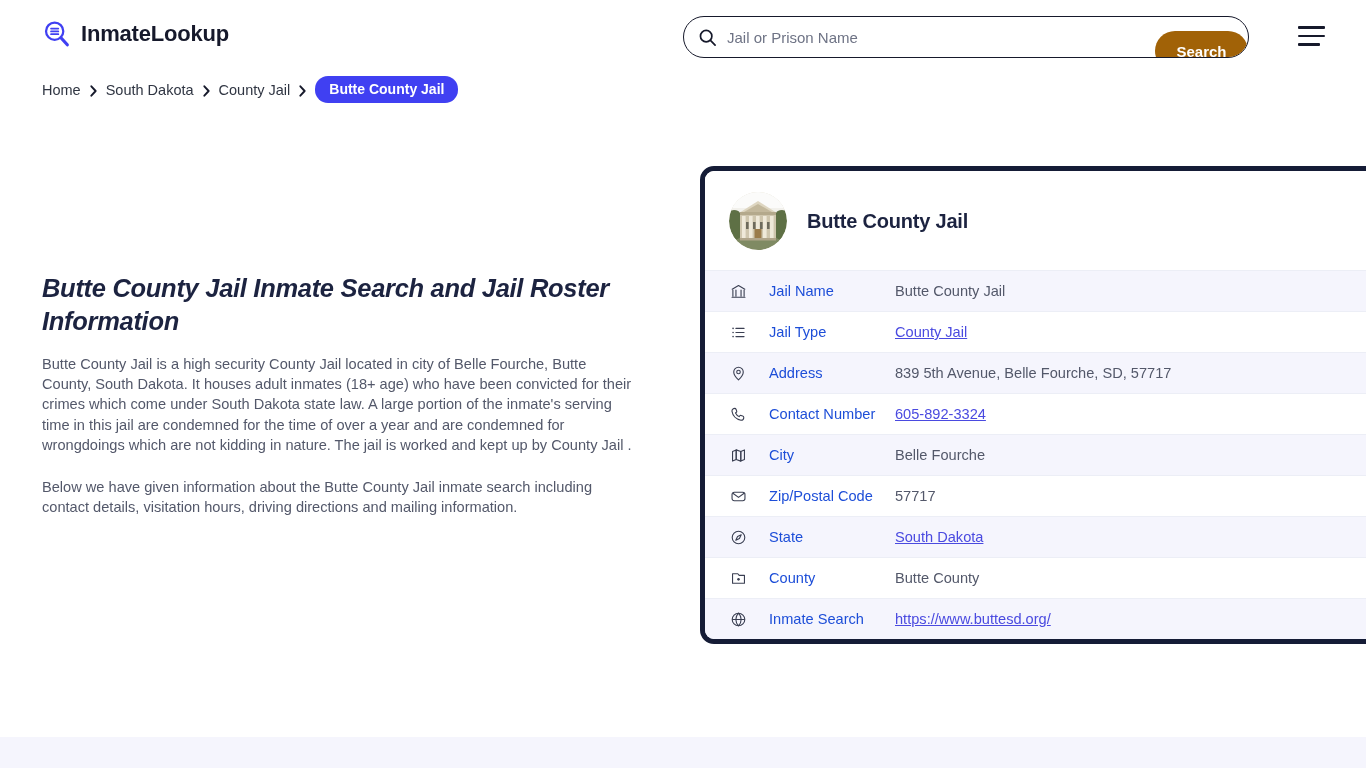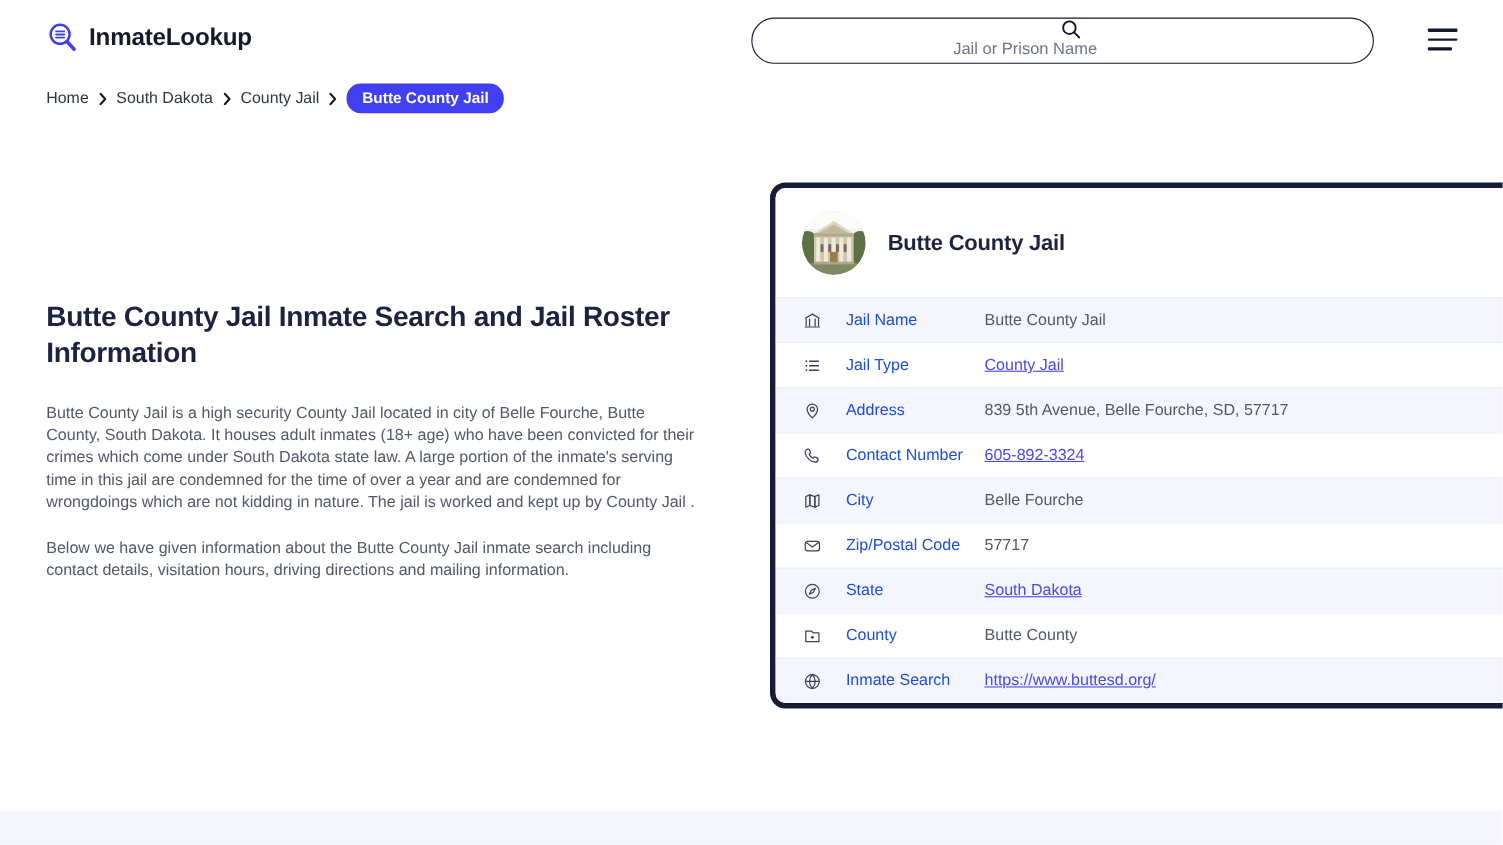--- a/index.html
+++ b/index.html
@@ -50,21 +50,20 @@
     left: 683px;
     top: 16px;
     width: 566px;
     height: 42px;
     border: 1.6px solid #16192b;
     border-radius: 21px;
     background: #ffffff;
     display: flex;
     align-items: center;
     overflow: hidden;
-    flex-direction: column;
   }
   .search-icon {
     width: 19px; height: 19px;
     margin-left: 14px;
     flex: 0 0 auto;
     color: #16192b;
   }
   .search-input {
     flex: 1 1 auto;
     height: 100%;
@@ -151,21 +150,22 @@
     left: 42px;
     top: 272px;
     width: 592px;
   }
   .page-title {
     font-size: 25.5px;
     line-height: 33px;
     font-weight: 700;
     color: #1c2340;
     letter-spacing: -0.3px;
-    margin-bottom: 28px;
+    margin-bottom: 16px;
+    font-style: italic;
   }
   .intro p {
     font-size: 14.6px;
     line-height: 20.2px;
     color: #53586a;
   }
   .intro p + p { margin-top: 22px; }
 
   
   .info-card {

